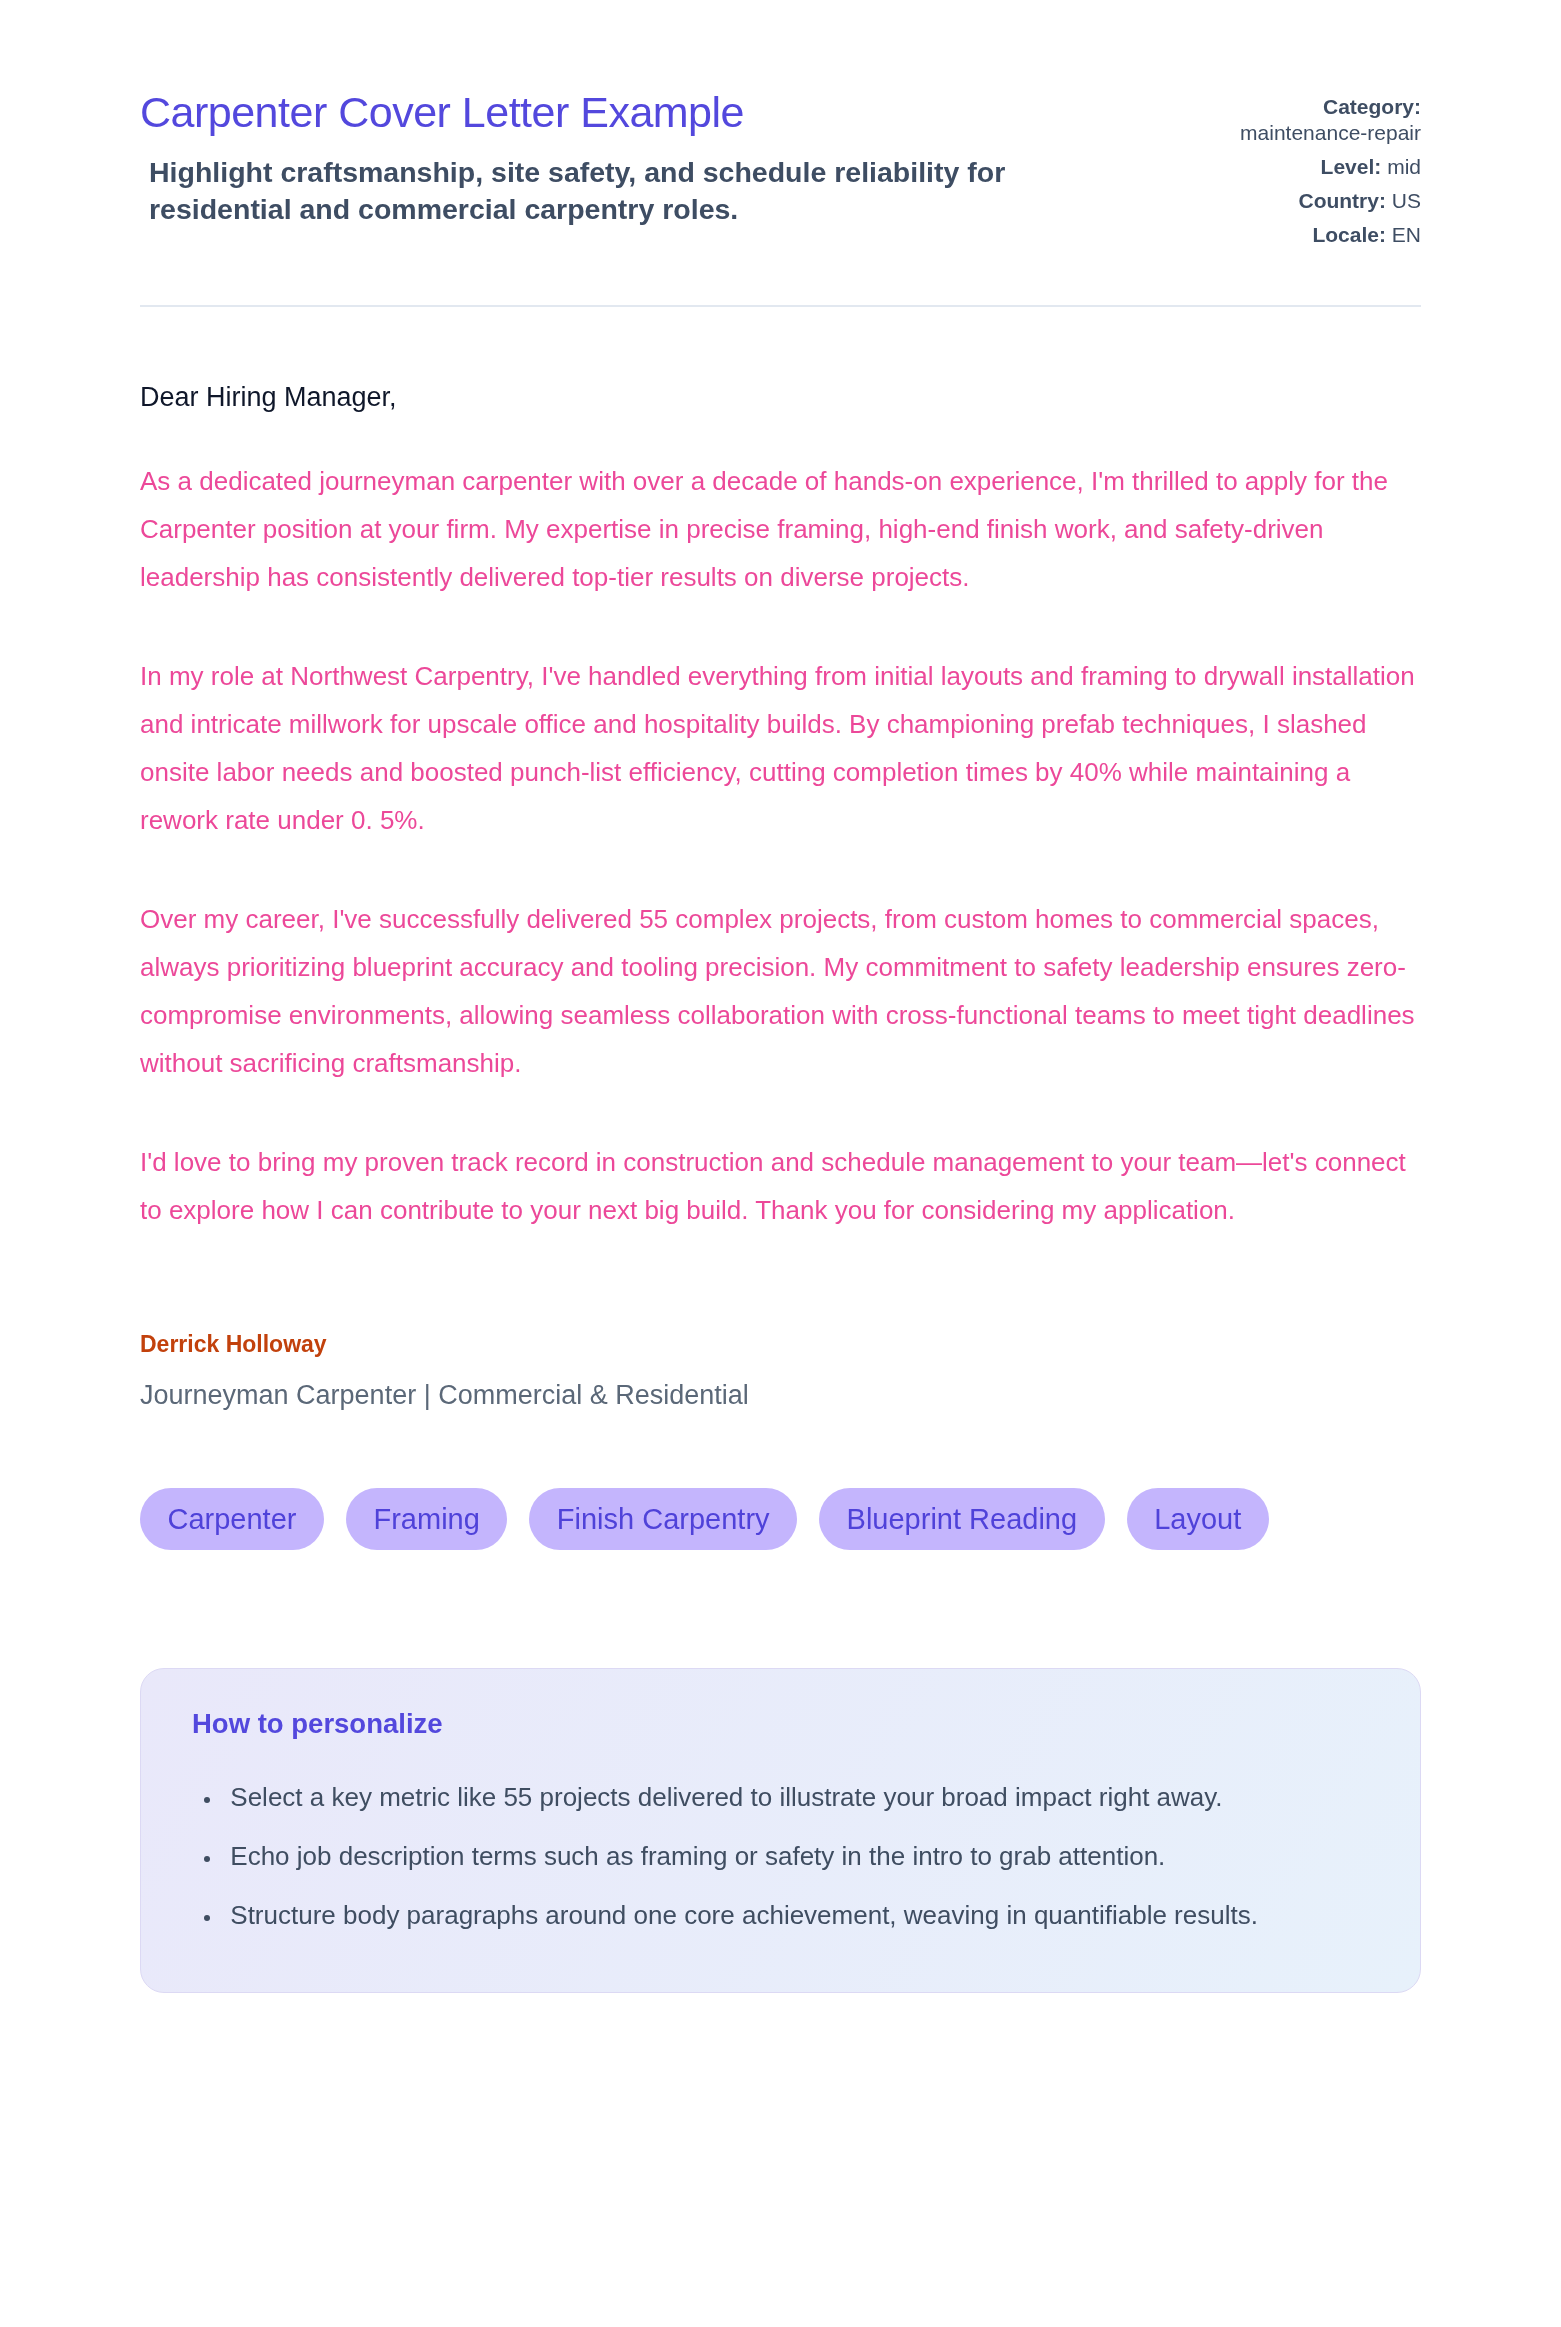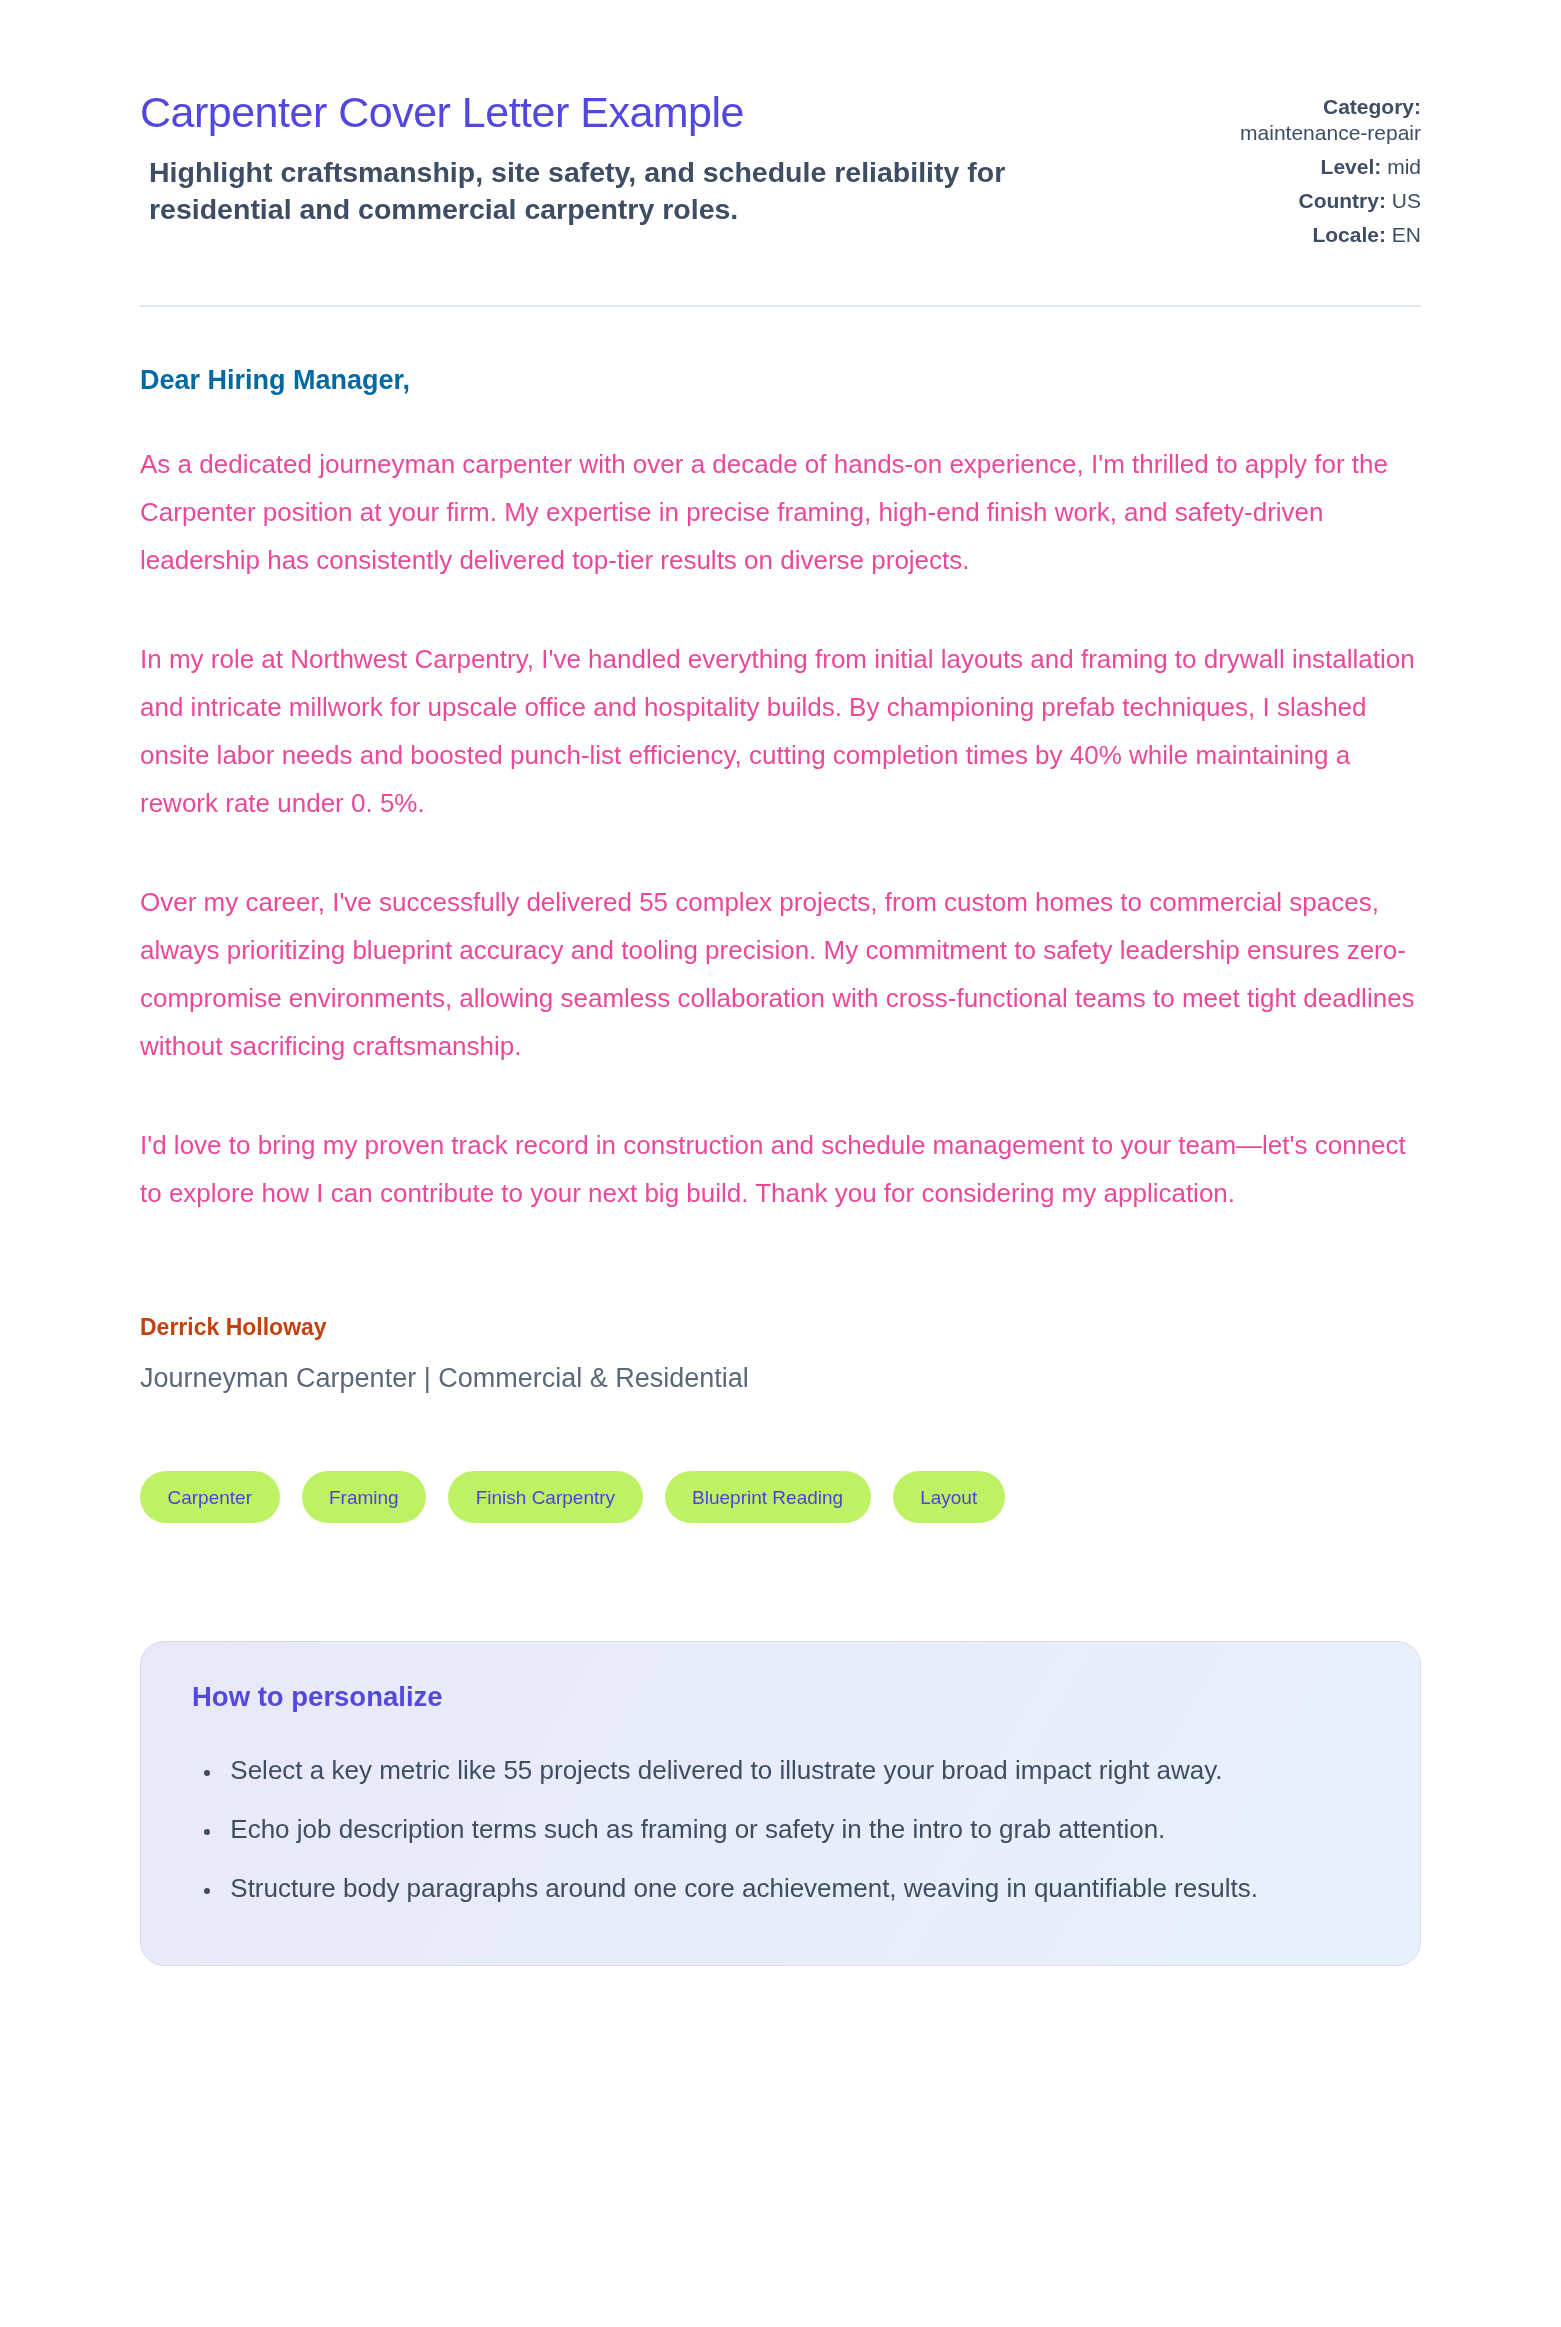--- a/index.html
+++ b/index.html
@@ -55,24 +55,24 @@
   .meta b { font-weight: 700; }
   
   .divider {
     height: 2.8px;
     background: #e2e8f0;
     margin-top: 48px;
     border: none;
   }
   
   .greeting {
-    margin-top: 58px;
+    margin-top: 75px;
     font-size: 27px;
-    font-weight: 700;
-    color: #0369a1;
+    font-weight: 400;
+    color: #0f172a;
   }
   .letter p {
     margin: 51px 0 0 0;
     font-size: 26px;
     line-height: 48px;
     color: #ec4899;
     max-width: 1282px;
   }
   .letter p.first { margin-top: 44px; }
   .sig-name {
@@ -88,23 +88,23 @@
   }
   
   .tags {
     margin-top: 77px;
     display: flex;
     flex-wrap: wrap;
     gap: 22px;
   }
   .tag {
     display: inline-block;
-    background: #bef264;
+    background: #c4b5fd;
     color: #4f42d9;
-    font-size: 19px;
+    font-size: 29px;
     line-height: 1;
     padding: 16.5px 27.5px;
     border-radius: 917px;
     white-space: nowrap;
   }
   
   .personalize {
     margin-top: 118px;
     border-radius: 24px;
     border: 0.9px solid #dcd9f4;

